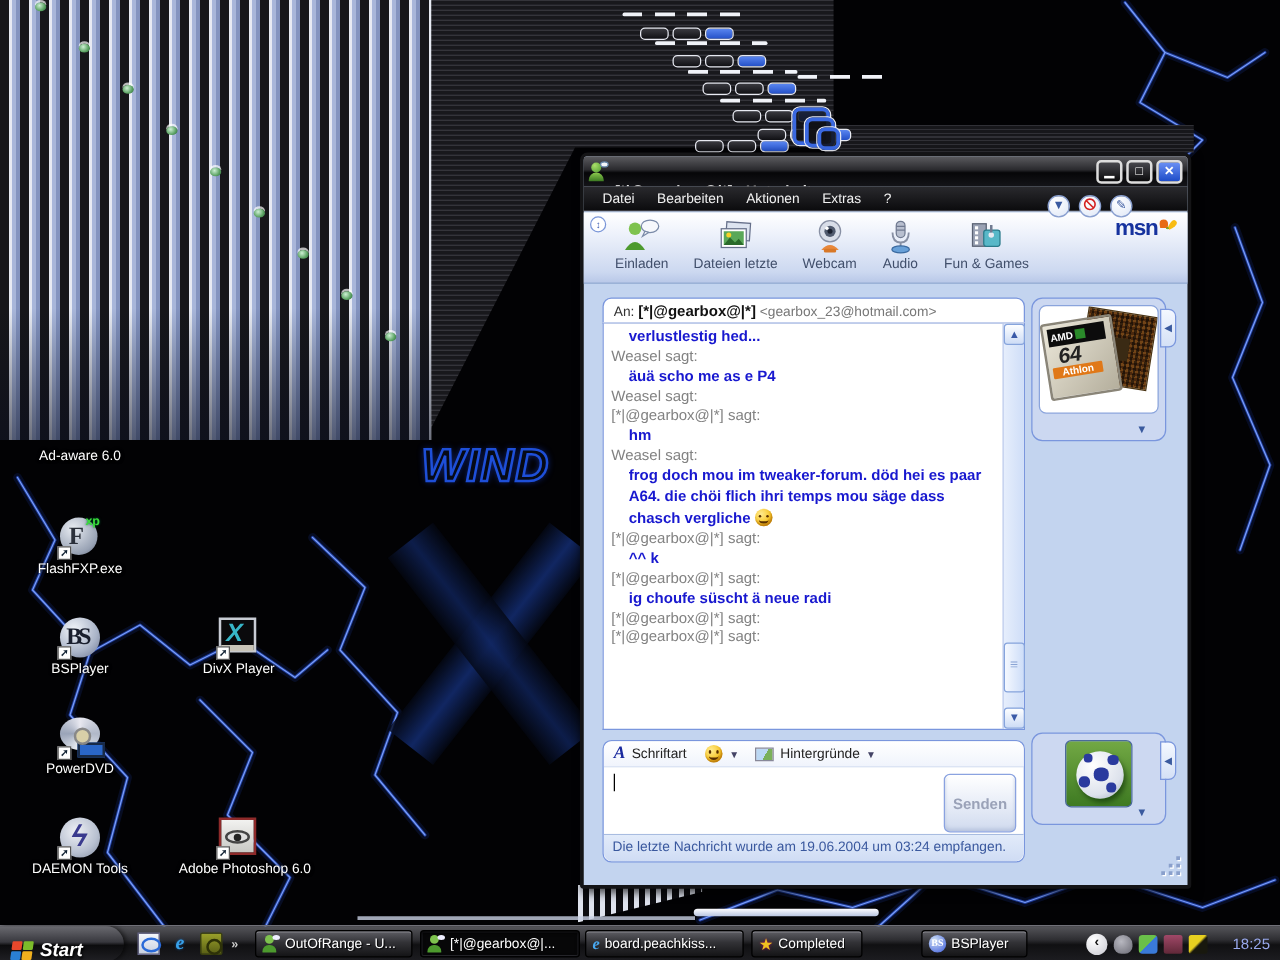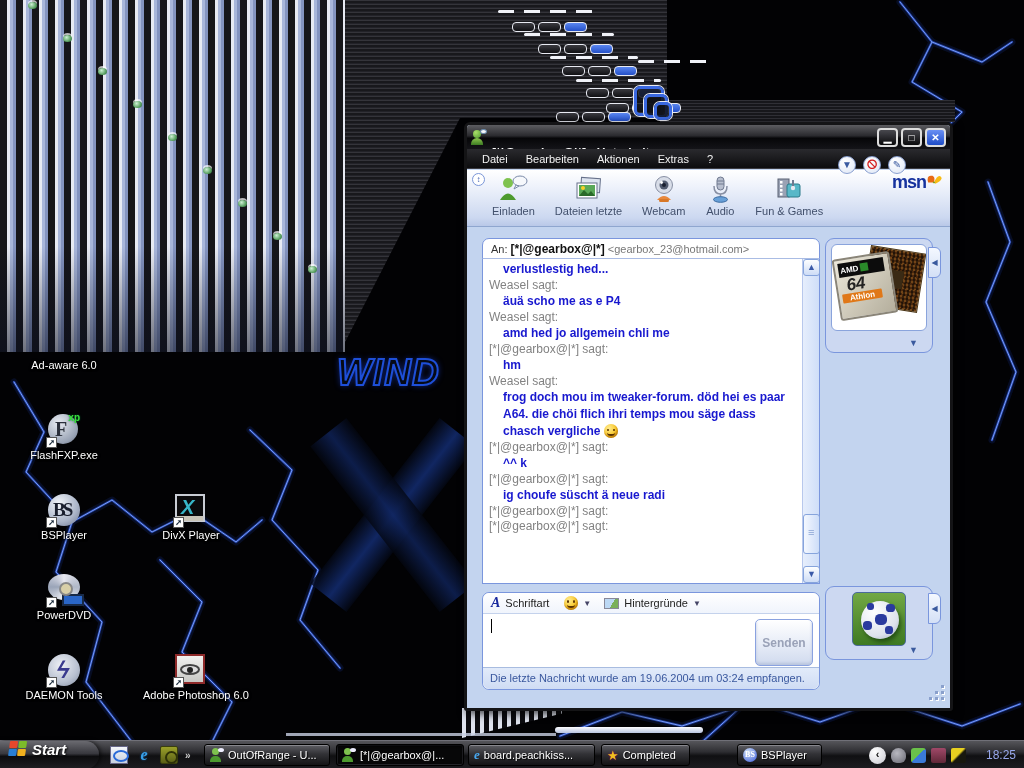--- a/index.html
+++ b/index.html
@@ -163,21 +163,21 @@
   .ball { position:absolute; left:8px; top:8px; width:38px; height:38px; border-radius:50%;
     background:radial-gradient(circle at 35% 30%,#ffffff,#dde2ec 65%,#9aa6bc); box-shadow:2px 3px 4px rgba(0,30,0,.5); }
   .ball i { position:absolute; border-radius:42%; background:#2a3a9e; }
   .grip { position:absolute; right:6px; bottom:8px; width:20px; height:20px; cursor:nwse-resize; }
   .grip i { position:absolute; width:3px; height:3px; background:#8aa0cc; box-shadow:1px 1px 0 #fff; }
 
   
   #taskbar { position:absolute; left:0; top:740px; width:1024px; height:28px; z-index:10;
     background:linear-gradient(#55555a,#2e2e32 40%,#101012 55%,#1c1c20); border-top:1px solid #707078; }
   #startbtn { position:absolute; left:0; top:0; width:99px; height:28px; border-radius:0 14px 14px 0; cursor:pointer;
-    background:linear-gradient(#6a6a70,#38383e 45%,#0c0c0e 55%,#202024); box-shadow:2px 0 4px rgba(0,0,0,.6); display:flex; align-items:flex-start; }
+    background:linear-gradient(#6a6a70,#38383e 45%,#0c0c0e 55%,#202024); box-shadow:2px 0 4px rgba(0,0,0,.6); display:flex; align-items:flex-end; }
   .winflag { width:17px; height:16px; margin-left:9px; transform:skewX(-8deg); display:grid; grid-template-columns:8px 8px; grid-template-rows:7px 7px; gap:1px; }
   .winflag i { border-radius:1px; }
   #startbtn .st { color:#fff; font-size:15px; font-weight:bold; font-style:italic; margin-left:6px; text-shadow:1px 1px 2px #000; }
   .qlaunch { position:absolute; left:104px; top:0; height:28px; display:flex; align-items:center; gap:7px; padding-left:6px; }
   .ql-ico { width:18px; height:18px; cursor:pointer; position:relative; }
   .ql-oe { background:linear-gradient(#f4f6fa,#c8d0e0); border:1px solid #668; }
   .ql-oe::after { content:""; position:absolute; left:2px; top:3px; width:12px; height:8px; border:2px solid #2a6ad8; border-radius:50%; }
   .ql-ie { font:bold italic 16px "Liberation Serif",serif; color:#38a0e8; text-shadow:0 0 2px #1a5a9a; line-height:18px; text-align:center; }
   .ql-olive { background:linear-gradient(#9aa02a,#5a6016); border:1px solid #3a400e; border-radius:2px; }
   .ql-olive::after { content:""; position:absolute; left:4px; top:4px; width:9px; height:9px; border-radius:50%; border:2px solid #2e3208; }
@@ -472,21 +472,20 @@
       <b>[*|@gearbox@|*]</b>
       <span class="mail">&lt;gearbox_23@hotmail.com&gt;</span>
     </div>
 
     <div class="chat-box">
       <div class="chat-log" id="chat-log">
           <div class="chat-msg">verlustlestig hed...</div>
           <div class="chat-nick">Weasel sagt:</div>
           <div class="chat-msg">äuä scho me as e P4</div>
           <div class="chat-nick">Weasel sagt:</div>
-          <div class="chat-msg">amd hed jo allgemein chli me</div>
           <div class="chat-nick">[*|@gearbox@|*] sagt:</div>
           <div class="chat-msg">hm</div>
           <div class="chat-nick">Weasel sagt:</div>
           <div class="chat-msg">frog doch mou im tweaker-forum. död hei es paar A64. die chöi flich ihri temps mou säge dass chasch vergliche<span class="smiley wink"></span></div>
           <div class="chat-nick">[*|@gearbox@|*] sagt:</div>
           <div class="chat-msg">^^ k</div>
           <div class="chat-nick">[*|@gearbox@|*] sagt:</div>
           <div class="chat-msg">ig choufe süscht ä neue radi</div>
           <div class="chat-nick">[*|@gearbox@|*] sagt:</div>
           <div class="chat-nick">[*|@gearbox@|*] sagt:</div>

